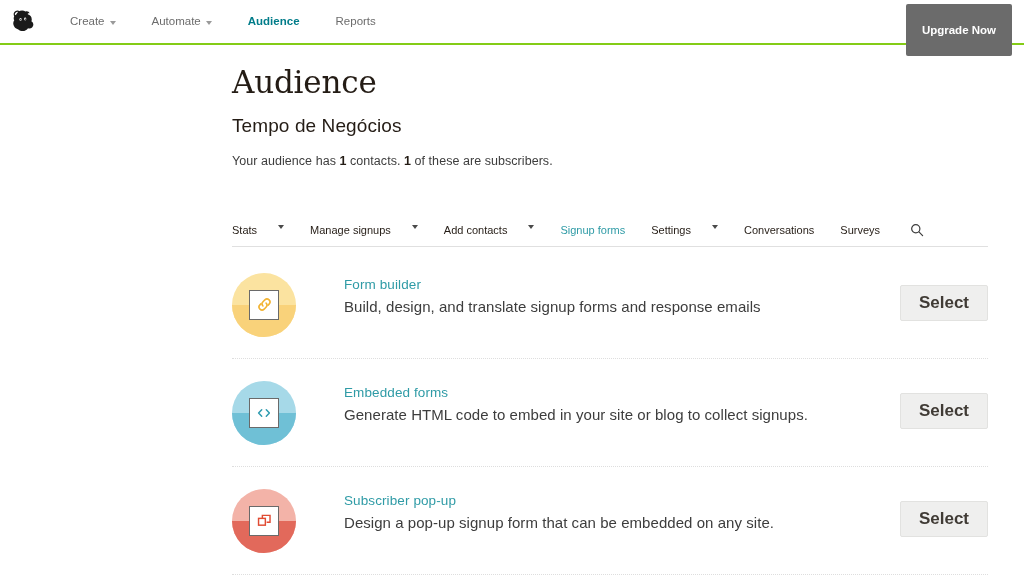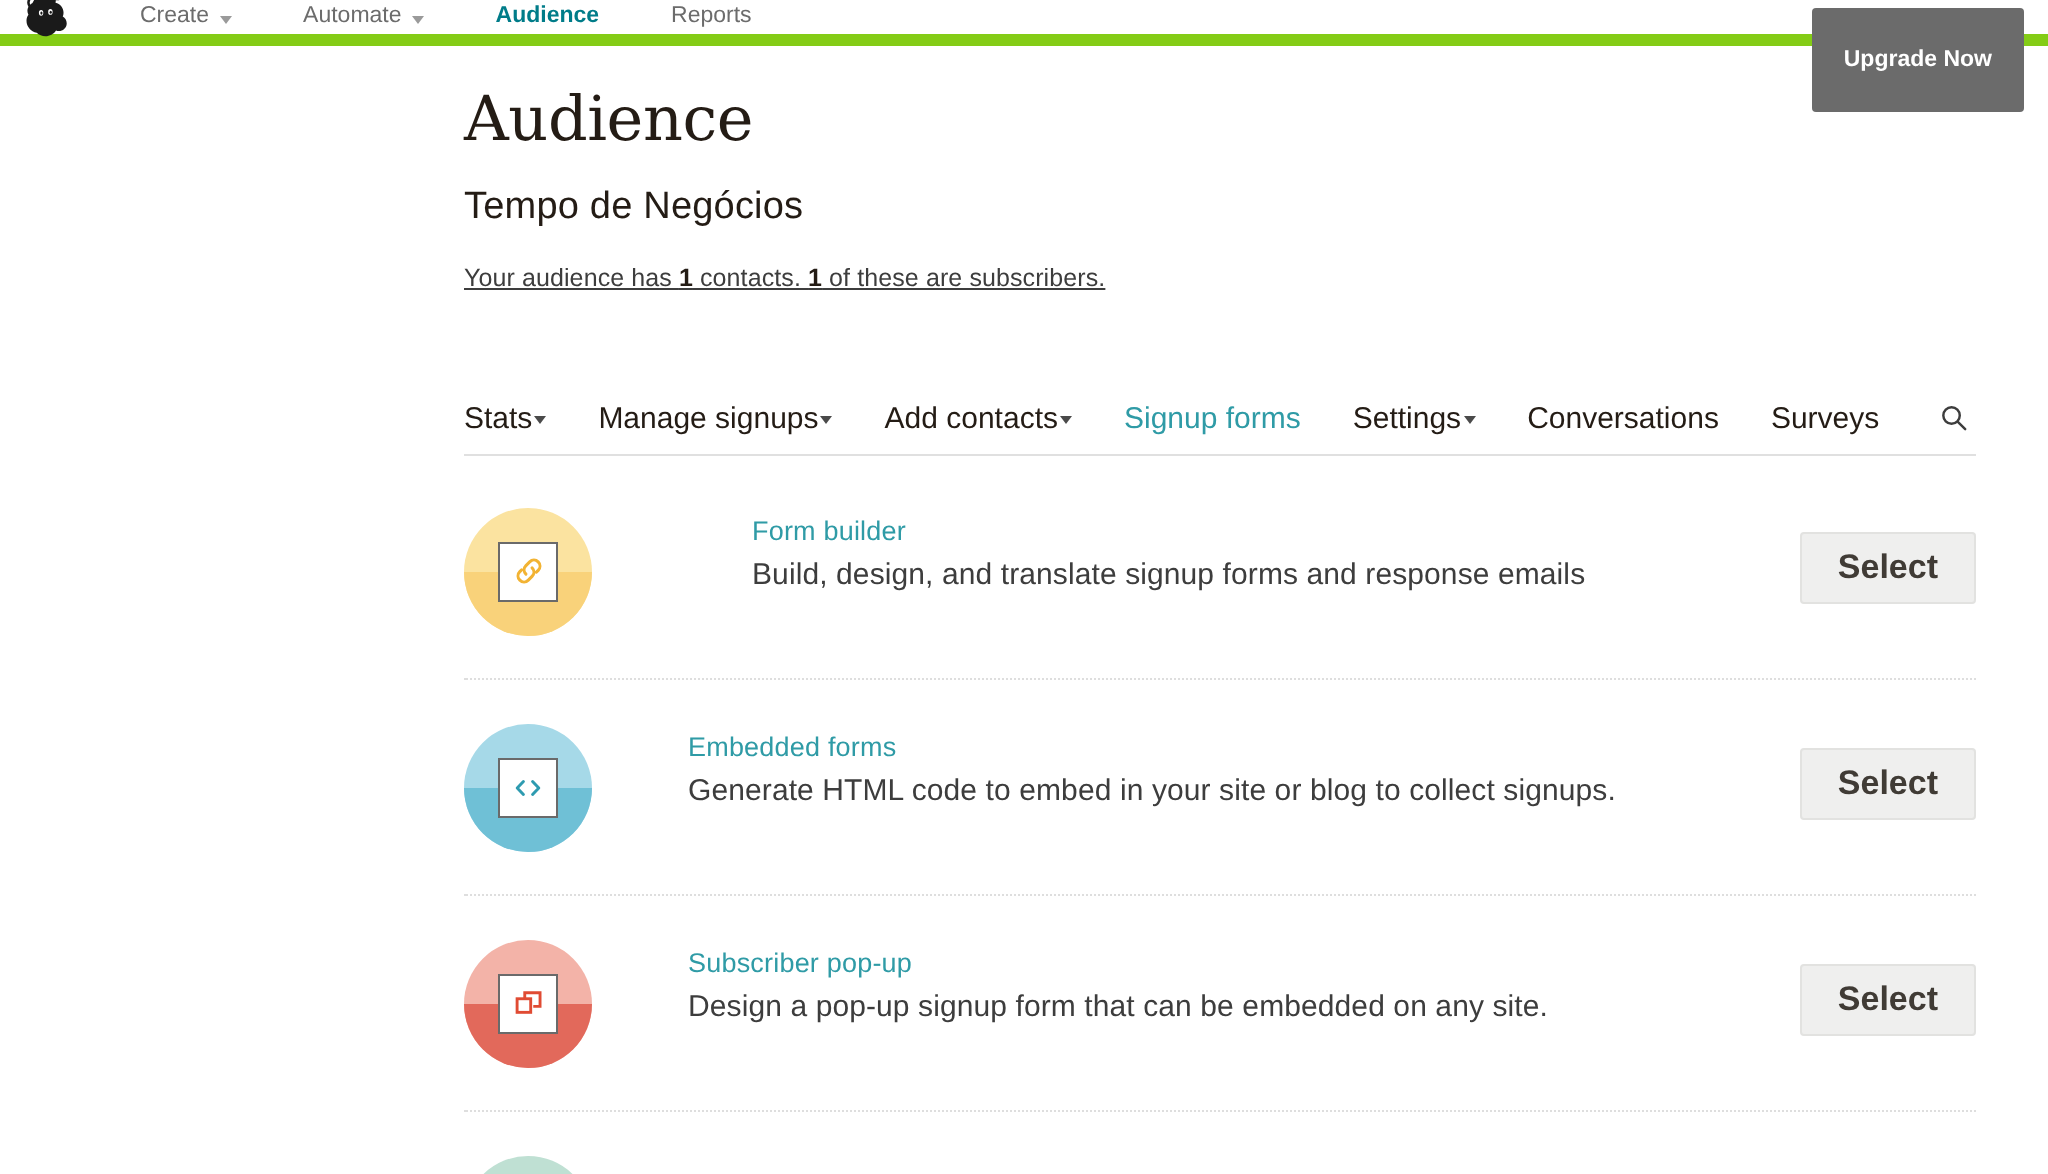--- a/index.html
+++ b/index.html
@@ -9,22 +9,22 @@
     height: 587px;
     overflow: hidden;
     background: #ffffff;
     font-family: "Liberation Sans", sans-serif;
     color: #241c15;
     -webkit-font-smoothing: antialiased;
   }
 
   
   .topnav {
-    height: 23px;
-    border-bottom: 6px solid #84cc16;
+    height: 45px;
+    border-bottom: 2px solid #84cc16;
     display: flex;
     align-items: center;
     padding: 0 12px 0 8px;
     background: #ffffff;
     position: relative;
   }
 
   .logo {
     width: 30px;
     height: 30px;
@@ -106,39 +106,37 @@
     color: #241c15;
     margin-top: 14px;
     letter-spacing: 0.1px;
   }
 
   .audience-summary {
     font-size: 12.5px;
     color: #3d3d3d;
     margin-top: 17px;
     letter-spacing: 0.05px;
-    text-decoration: underline;
   }
   .audience-summary b { font-weight: bold; color: #241c15; }
 
   
   .tabbar {
     margin-top: 55px;
     border-bottom: 1px solid #e0e0e0;
     display: flex;
     align-items: center;
     padding-bottom: 9px;
     max-width: 756px;
   }
 
   .tab {
     display: flex;
-    align-items: center;
-    gap: 1px;
-    font-size: 15px;
+    gap: 21px;
+    font-size: 11px;
     color: #241c15;
     margin-right: 26px;
     white-space: nowrap;
     cursor: pointer;
   }
 
   .tab:last-child { margin-right: 0; }
 
   .tab.active { color: #2f9ba6; }
 
@@ -155,21 +153,21 @@
   .options { max-width: 756px; }
 
   .option-row {
     display: flex;
     align-items: flex-start;
     padding: 22px 0 21px 0;
     border-bottom: 1px dotted #dedede;
     position: relative;
     min-height: 90px;
   }
-  .option-row:first-child { padding-top: 26px; gap: 32px; }
+  .option-row:first-child { padding-top: 26px; }
 
   .option-icon {
     width: 64px;
     height: 64px;
     border-radius: 50%;
     flex: 0 0 auto;
     position: relative;
     overflow: hidden;
     display: flex;
     align-items: center;

